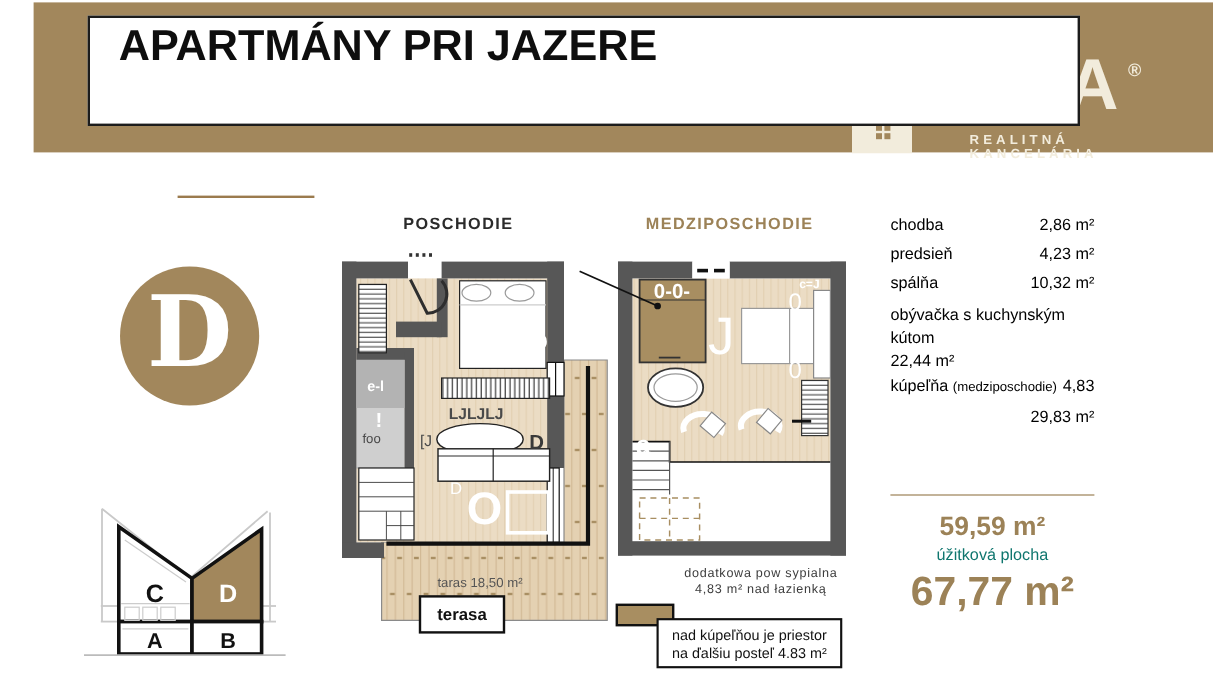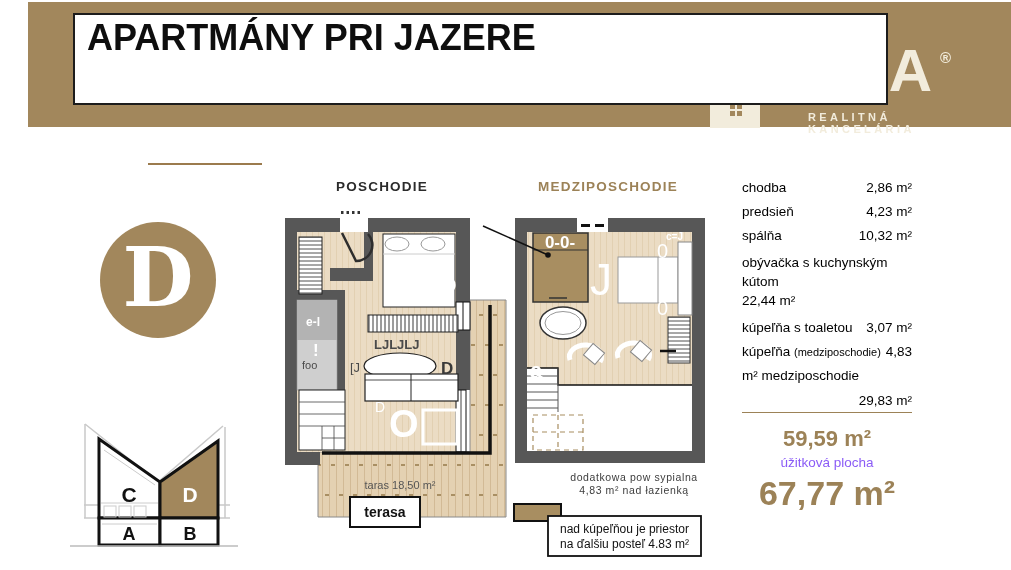--- a/index.html
+++ b/index.html
@@ -1,21 +1,21 @@
 <!DOCTYPE html>
 <html><head>
 <meta charset="utf-8">
 <style>
   html,body{margin:0;padding:0;background:#fff;}
   .canvas{position:relative;width:1011px;height:570px;background:#ffffff;overflow:hidden;
           font-family:"Liberation Sans",sans-serif;}
   
   .band{position:absolute;left:28px;top:2px;width:983px;height:125px;background:#a2875c;}
   .titlebox{position:absolute;left:45px;top:11px;width:811px;height:88px;background:#ffffff;
-            border:2px solid #1c1c1c;z-index:2;}
+            border:2px solid #1c1c1c;z-index:2;padding-left:12px;}
   .titlebox h1{margin:2px 0 0 12px;font-size:36px;font-weight:bold;letter-spacing:0;
                color:#0e0e0e;font-family:"Liberation Sans",sans-serif;}
   .logo{position:absolute;z-index:1;color:#f2ecdc;}
   .logo-word{position:absolute;left:700px;top:34px;font-size:60px;font-weight:bold;letter-spacing:8px;}
   .logo-reg{font-size:15px;vertical-align:28px;letter-spacing:0;}
   .logo-tagline{position:absolute;left:780px;top:109px;font-size:11px;letter-spacing:3.4px;font-weight:bold;}
   .logo-house{position:absolute;left:674px;top:72px;}
   
   .badge-line{position:absolute;left:148px;top:163px;width:114px;height:2px;background:#9b7b4e;}
   .badge{position:absolute;left:100px;top:222px;width:116px;height:116px;border-radius:50%;
@@ -25,21 +25,21 @@
   
   .areas{position:absolute;left:742px;top:176px;width:170px;color:#000000;font-size:13.5px;}
   .arow{display:flex;justify-content:space-between;line-height:24px;}
   .ablock{margin-top:5px;line-height:19px;}
   .arow5{margin-top:6px;}
   .aparen{font-size:11px;}
   .aright{text-align:right;line-height:25px;}
   .summary{position:absolute;left:742px;top:412px;width:170px;text-align:center;color:#9c8257;}
   .summary hr{border:none;border-top:1px solid #9c8257;margin:0 0 13px 0;}
   .sum-usable{font-size:22px;font-weight:bold;}
-  .sum-usable-cap{font-size:13.5px;color:#8b5cf6;margin-top:3px;}
+  .sum-usable-cap{font-size:13.5px;color:#0f766e;margin-top:3px;}
   .sum-total-cap{font-size:15px;margin-top:23px;}
   .sum-total{font-size:34px;font-weight:bold;margin-top:4px;}
   
   svg text{font-family:"Liberation Sans",sans-serif;}
   .plansvg{position:absolute;left:0;top:0;}
 </style>
 </head>
 <body>
 
 <div class="canvas">
@@ -298,31 +298,24 @@
       <span>4,23 m²</span>
     </div>
     <div class="arow">
       <span>spálňa</span>
       <span>10,32 m²</span>
     </div>
     <div class="ablock">
       <div>obývačka s kuchynským kútom</div>
       <div>22,44 m²</div>
     </div>
-    <div class="arow arow5">
-      <span>kúpeľňa s toaletou</span>
-      <span>3,07 m²</span>
-    </div>
     <div class="arow">
       <span><span>kúpeľňa</span>
         <span class="aparen">(medziposchodie)</span></span>
       <span>4,83</span>
-    </div>
-    <div class="arow">
-      <span>m² medziposchodie</span>
     </div>
     <div class="aright">29,83 m²</div>
   </div>
 
   <div class="summary">
     <hr>
     <div class="sum-usable">59,59 m²</div>
     <div class="sum-usable-cap">úžitková plocha</div>
     <div class="sum-total">67,77 m²</div>
   </div>

